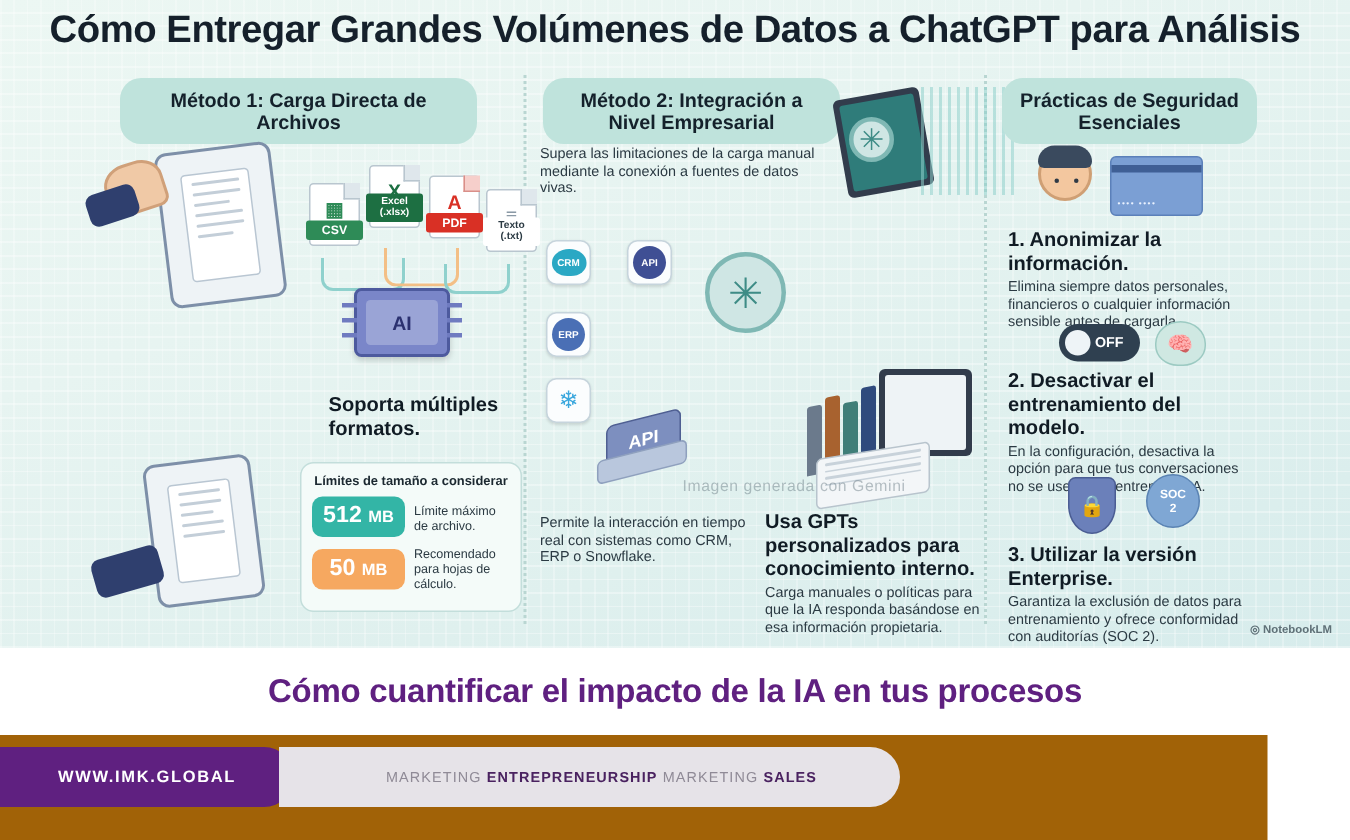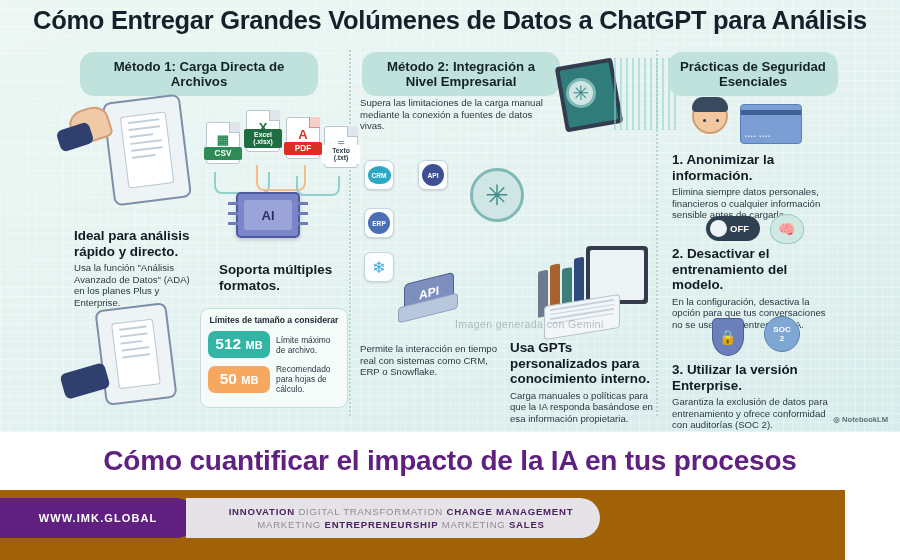--- a/index.html
+++ b/index.html
@@ -169,21 +169,21 @@
       font-size:8px; font-weight:bold; line-height:9px;
       display:flex; flex-direction:column; align-items:center; justify-content:center; }
   .nblm { position:absolute; right:12px; bottom:8px; font-size:7.6px;
       color:#5f7077; font-weight:bold; }
 
   
   .strip {
     position:absolute; left:0; top:432px; width:900px; height:58px;
     background:#ffffff; display:flex; align-items:center; justify-content:center;
   }
-  .strip-title { font-size:28px; font-weight:bold; color:#5f2080; letter-spacing:-.2px; }
+  .strip-title { font-size:22px; font-weight:bold; color:#5f2080; letter-spacing:-.2px; }
 
   
   .footer {
     position:absolute; left:0; top:490px; width:845px; height:70px;
     background:#a16207;
     padding-left:37px;
   }
   .foot-pill {
     position:absolute; left:0; top:8px; width:196px; height:40px;
     background:#5f2080; border-radius:0 22px 22px 0;
@@ -271,24 +271,20 @@
     <div class="chip-ai" style="left:236px; top:192px; width:64px; height:46px;">
       <div class="core">AI</div>
     </div>
     <div class="pin" style="left:228px; top:202px; width:10px; height:3px;"></div>
     <div class="pin" style="left:228px; top:212px; width:10px; height:3px;"></div>
     <div class="pin" style="left:228px; top:222px; width:10px; height:3px;"></div>
     <div class="pin" style="left:298px; top:202px; width:10px; height:3px;"></div>
     <div class="pin" style="left:298px; top:212px; width:10px; height:3px;"></div>
     <div class="pin" style="left:298px; top:222px; width:10px; height:3px;"></div>
 
-    <div class="tb" style="left:74px; top:228px; width:122px;">
-      <div class="h-bold">Ideal para análisis rápido y directo.</div>
-      <div class="body-t">Usa la función "Análisis Avanzado de Datos" (ADA) en los planes Plus y Enterprise.</div>
-    </div>
 
     <div class="tb" style="left:219px; top:262px; width:120px;">
       <div class="h-bold">Soporta múltiples formatos.</div>
     </div>
 
     <div class="limits">
       <div class="lt">Límites de tamaño a considerar</div>
       <div class="row">
         <div class="badge" style="background:#33b5a6;">
           <span>512</span>
@@ -414,25 +410,20 @@
   <div class="strip">
     <div class="strip-title">Cómo cuantificar el impacto de la IA en tus procesos</div>
   </div>
 
   <div class="footer">
     <div class="foot-pill">
       <span>WWW.IMK.GLOBAL</span>
     </div>
     <div class="foot-grey">
       <div>
-        <b>INNOVATION</b>
-        <span>DIGITAL TRANSFORMATION</span>
-        <b>CHANGE MANAGEMENT</b>
-      </div>
-      <div>
         <span>MARKETING</span>
         <b>ENTREPRENEURSHIP</b>
         <span>MARKETING</span>
         <b>SALES</b>
       </div>
     </div>
 
   </div>
 </div>
 

